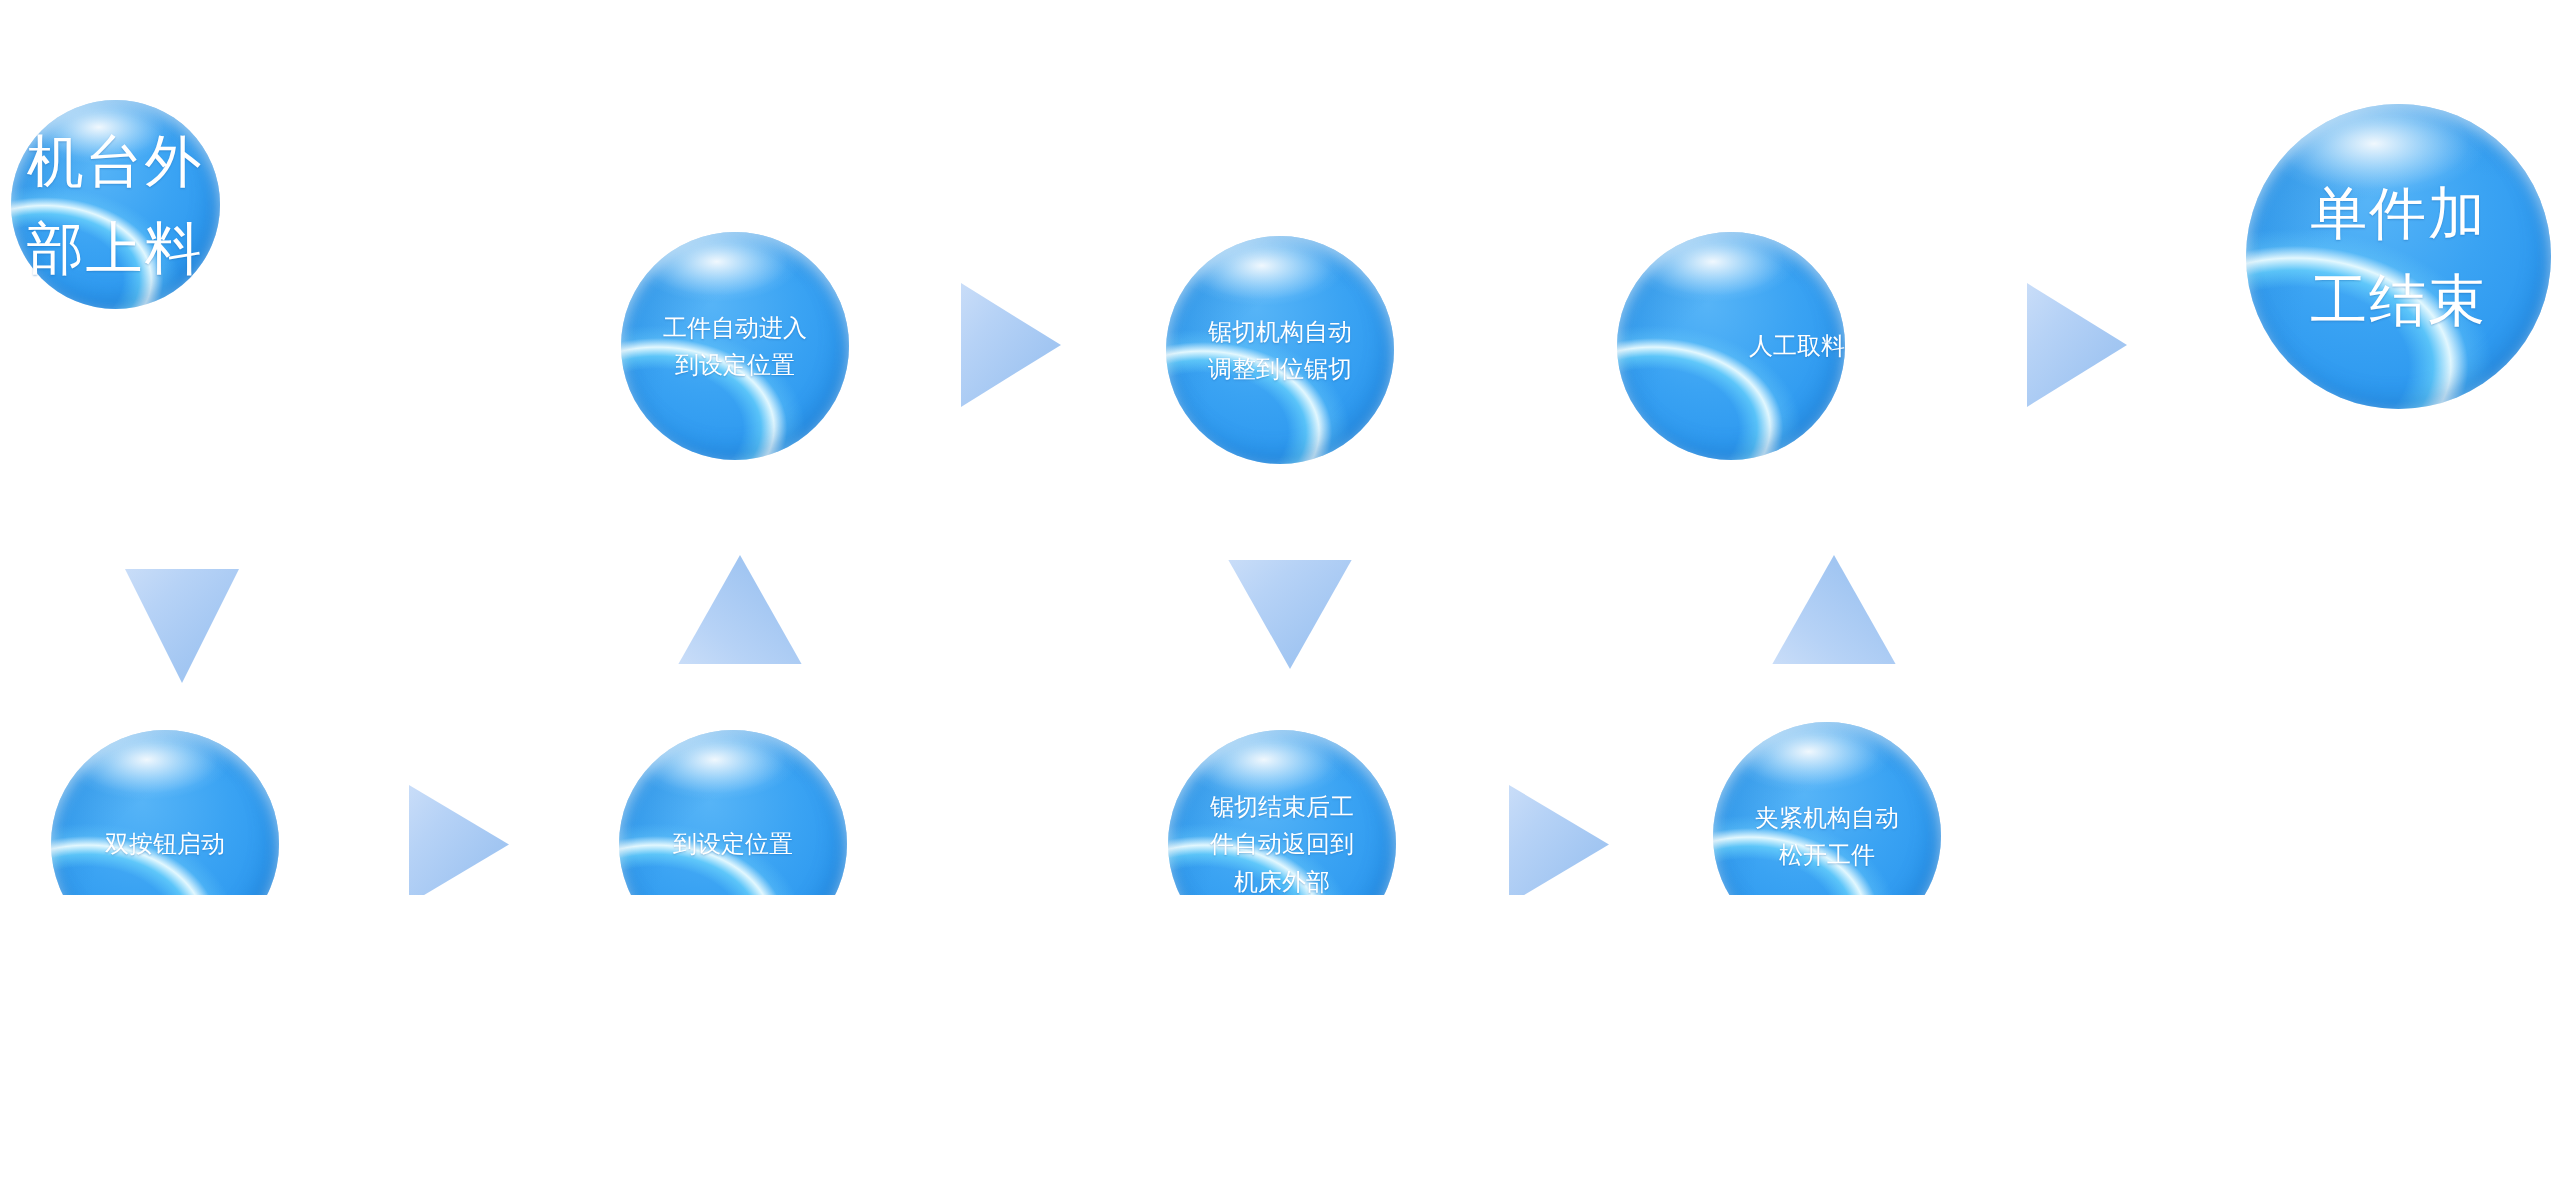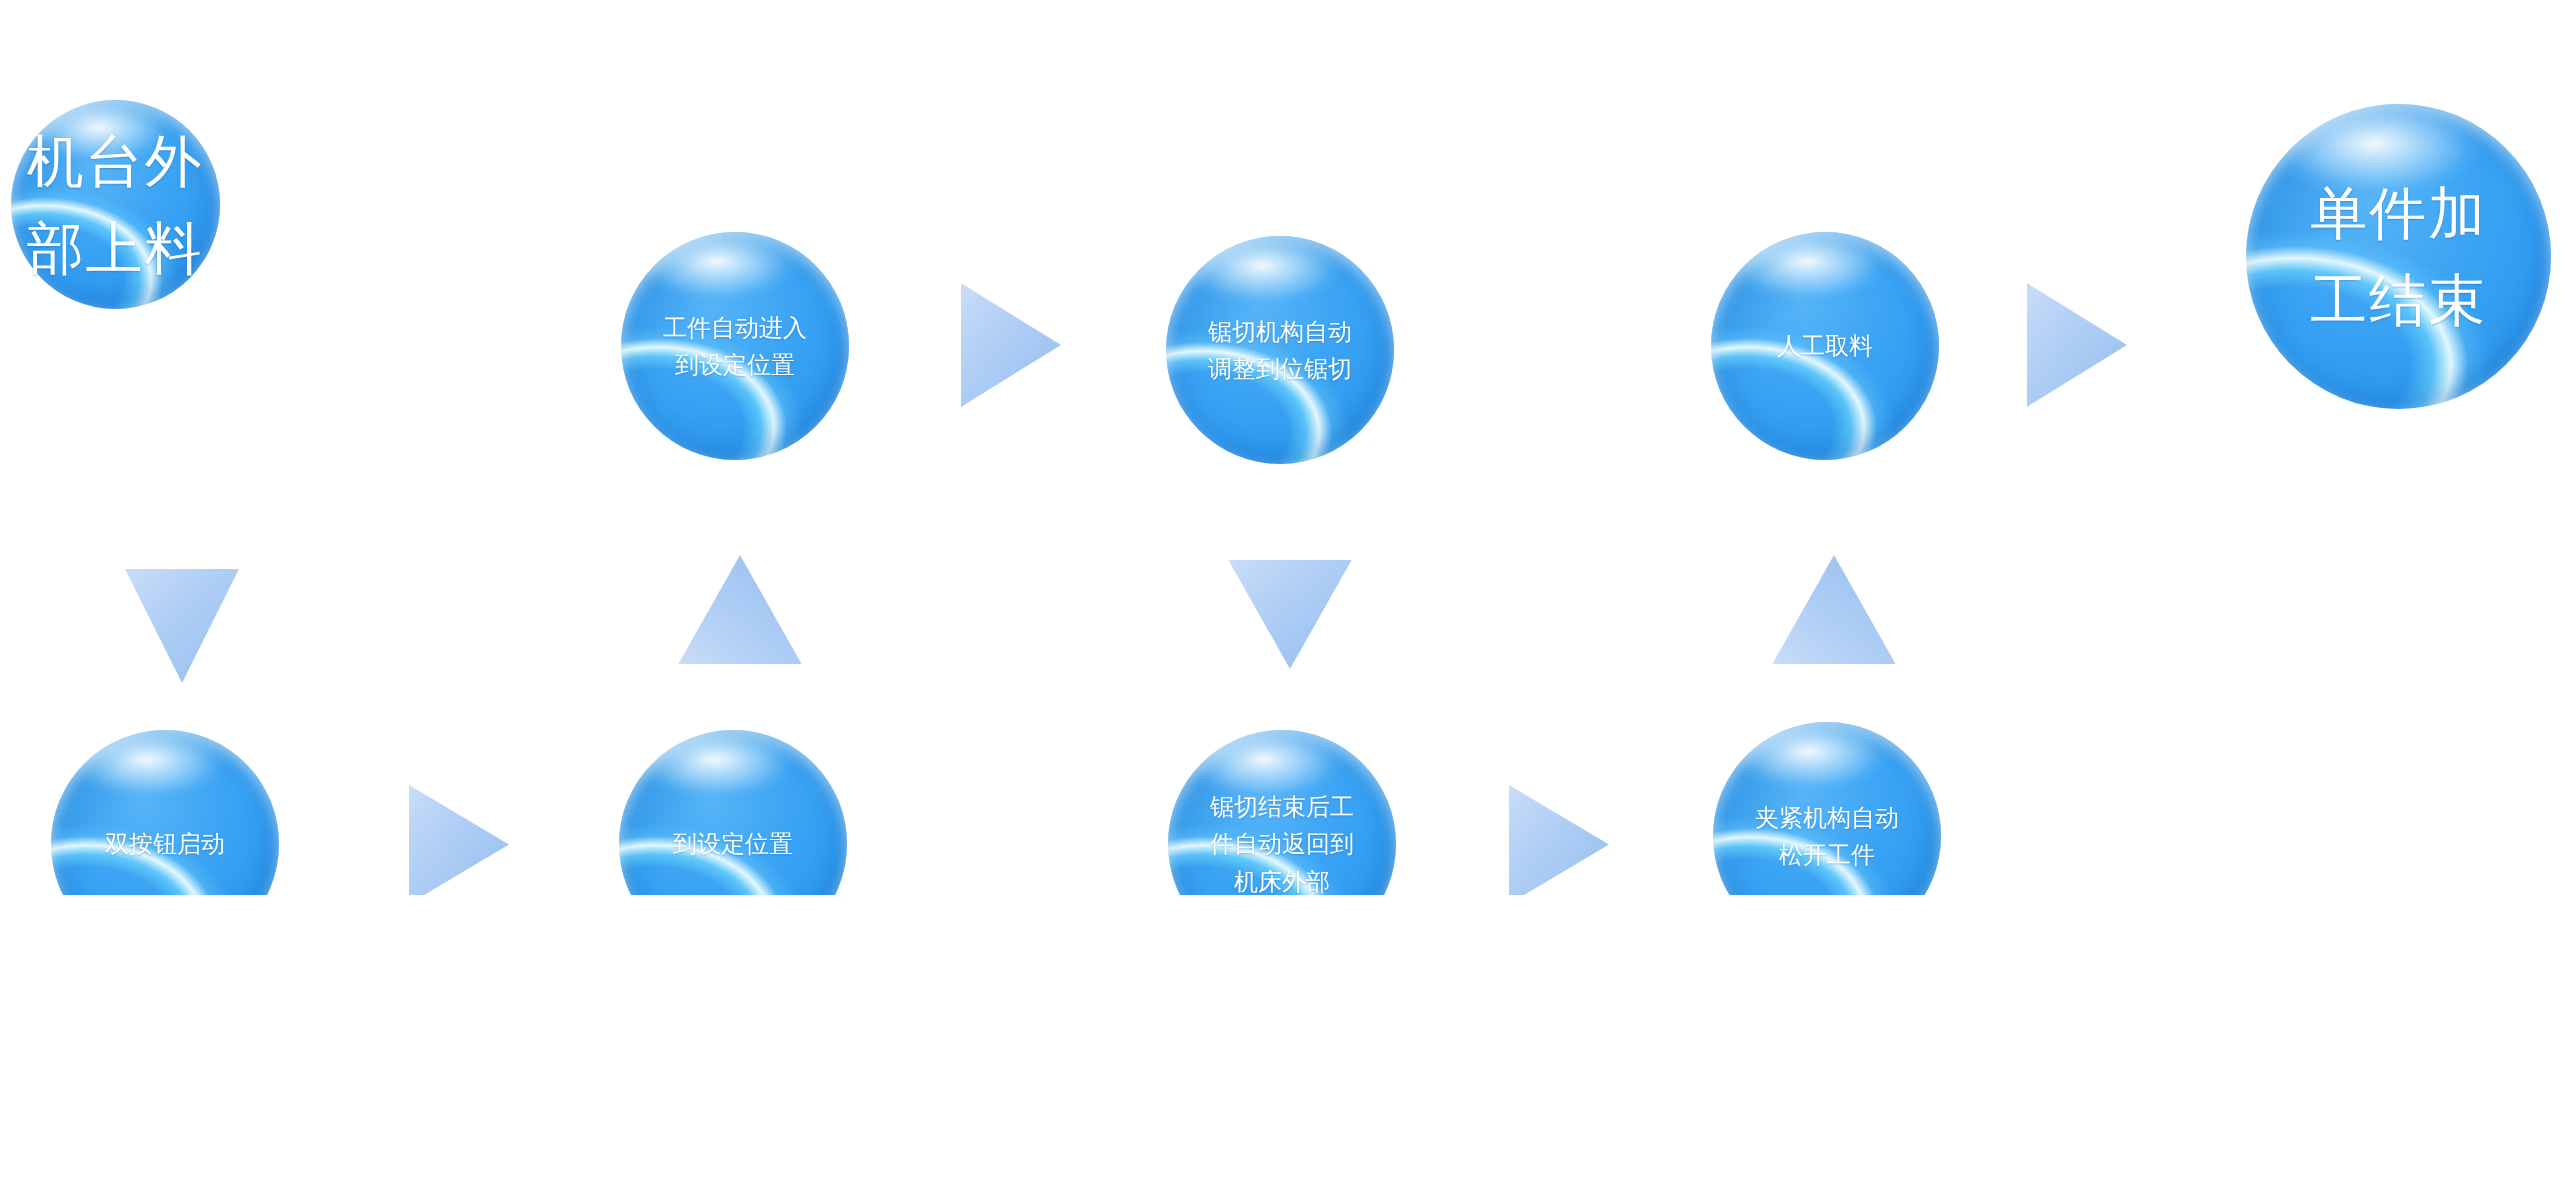--- a/index.html
+++ b/index.html
@@ -207,21 +207,21 @@
 部上料</div>
       </div>
       <div class="node mid" style="left: 621px; top: 232px; width: 228px; height: 228px;">
         <div class="label">工件自动进入
 到设定位置</div>
       </div>
       <div class="node mid" style="left: 1166px; top: 236px; width: 228px; height: 228px;">
         <div class="label">锯切机构自动
 调整到位锯切</div>
       </div>
-      <div class="node mid" style="left: 1711px; top: 232px; width: 228px; height: 228px;">
+      <div class="node mid" style="left: 1617px; top: 232px; width: 228px; height: 228px; justify-content: flex-end;">
         <div class="label">人工取料</div>
       </div>
       <div class="node big" style="left: 2246px; top: 104px; width: 305px; height: 305px;">
         <div class="label">单件加
 工结束</div>
       </div>
       <div class="node small" style="left: 51px; top: 730px; width: 228px; height: 228px; text-align: center;">
         <div class="label">双按钮启动</div>
       </div>
       <div class="node small" style="left: 619px; top: 730px; width: 228px; height: 228px;">

